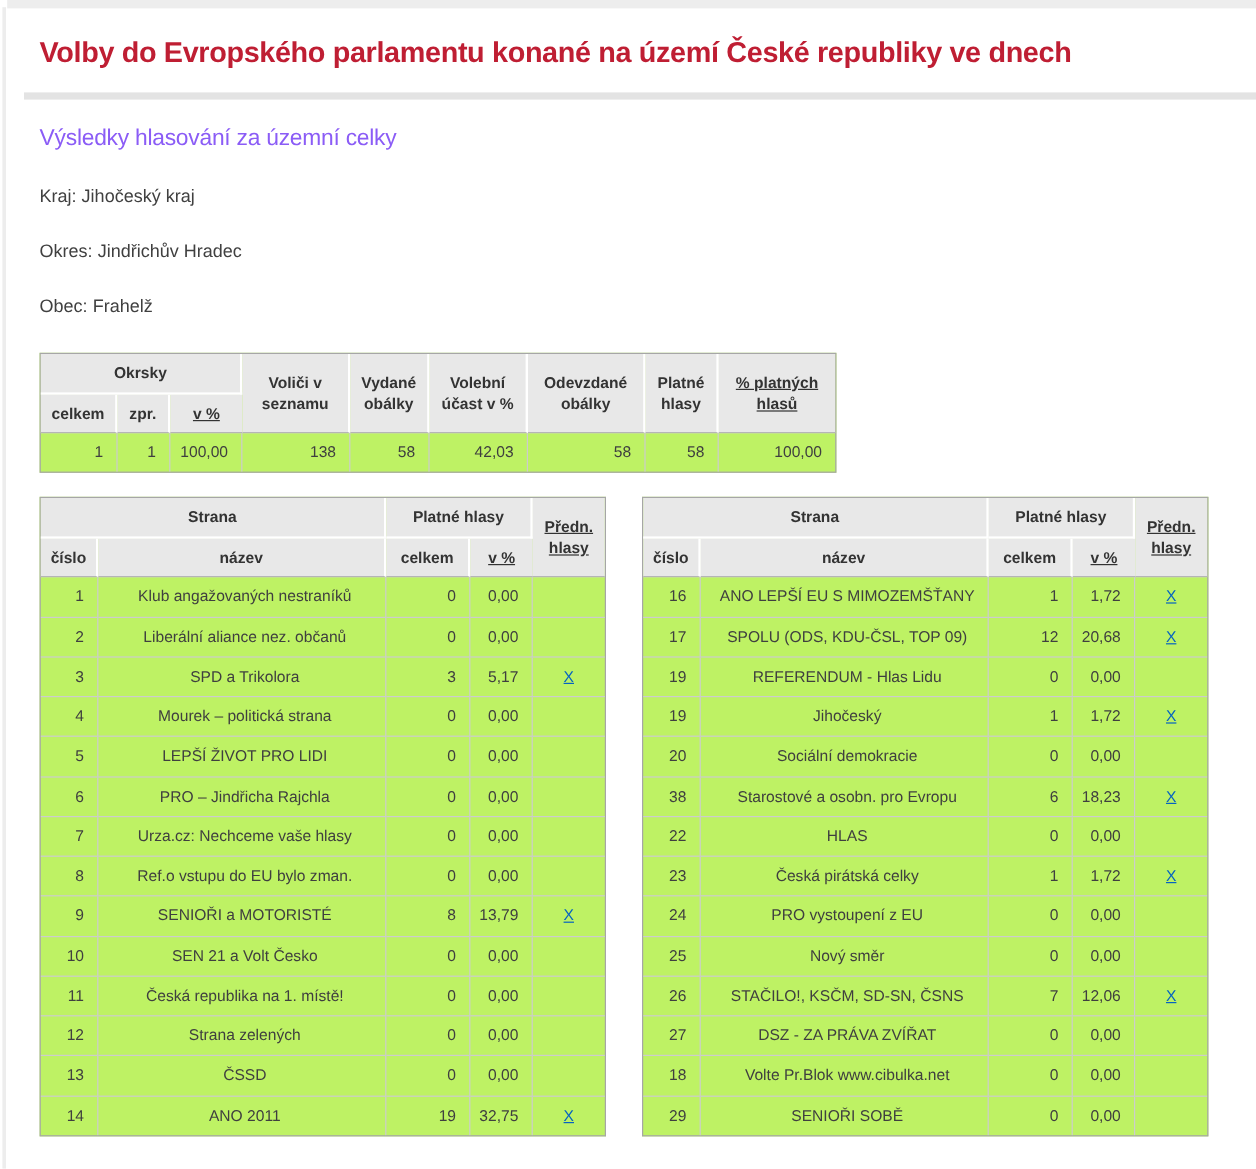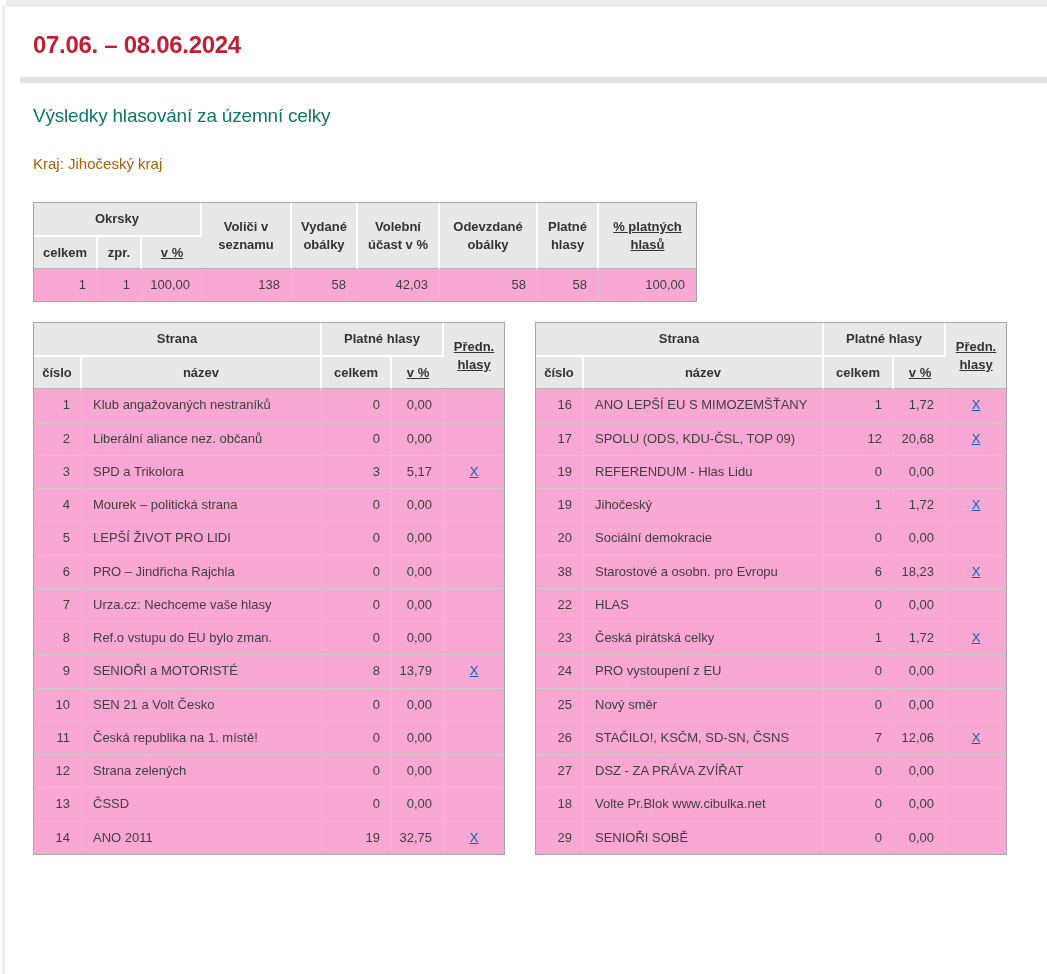--- a/index.html
+++ b/index.html
@@ -38,36 +38,36 @@
   }
   h1.title span{display:block;}
   .divider{
     height:6px;
     background:var(--divider);
     margin:14px -44px 0 -13px;
   }
   h2.subtitle{
     font-size:19px;
     font-weight:400;
-    color:#0f766e;
+    color:#8b5cf6;
     margin:22px 0 0 0;
     letter-spacing:-0.2px;
   }
   .region{
     font-size:15px;
     line-height:1.2;
     margin:28px 0 0 0;
-    color:#a16207;
+    color:#404040;
   }
 
   table{
     border-collapse:separate;
     border-spacing:0;
     border:1px solid var(--border-outer);
-    background:#f9a8d4;
+    background:#bef264;
     font-size:13px;
     color:var(--text-main);
   }
   th{
     background:var(--header-bg);
     font-weight:700;
     color:#333333;
     padding:7px 6px;
     border-right:2px solid var(--border-head-sep);
     text-align:center;
@@ -80,21 +80,21 @@
   td{
     padding:8px 6px;
     border-right:1px solid var(--border-inner);
     border-bottom:1px solid var(--border-inner);
     vertical-align:middle;
     line-height:1.25;
   }
   td:last-child{border-right:none;}
   tbody tr:last-child td{border-bottom:none;}
   td.num{text-align:right;padding-right:11px;}
-  td.name{text-align:left;padding-left:11px;}
+  td.name{text-align:center;padding-left:11px;}
   td.pref{text-align:center;}
 
   table.summary{margin-top:29px;}
   table.party{table-layout:fixed;width:470px;}
   .tables-row{display:flex;gap:30px;margin-top:20px;}
 
   a.pref-link{
     color:var(--link-blue);
     text-decoration:underline;
     font-size:13px;
@@ -102,30 +102,38 @@
 </style>
 </head>
 <body>
 
 <div class="edge-top"></div>
 <div class="edge-left"></div>
 
 <div class="page">
 
   <h1 class="title">
-    <span>07.06. – 08.06.2024</span>
+    <span>Volby do Evropského parlamentu konané na území České republiky ve dnech</span>
   </h1>
 
   <div class="divider"></div>
 
   <h2 class="subtitle">Výsledky hlasování za územní celky</h2>
 
   <p class="region">
     <span>Kraj:</span>
     <span>Jihočeský kraj</span>
+  </p>
+  <p class="region">
+    <span>Okres:</span>
+    <span>Jindřichův Hradec</span>
+  </p>
+  <p class="region">
+    <span>Obec:</span>
+    <span>Frahelž</span>
   </p>
 
   <table class="summary">
     <colgroup>
       <col style="width:64px">
         <col style="width:44px">
         <col style="width:60px">
       <col style="width:90px">
         <col style="width:66px">
         <col style="width:82px">

